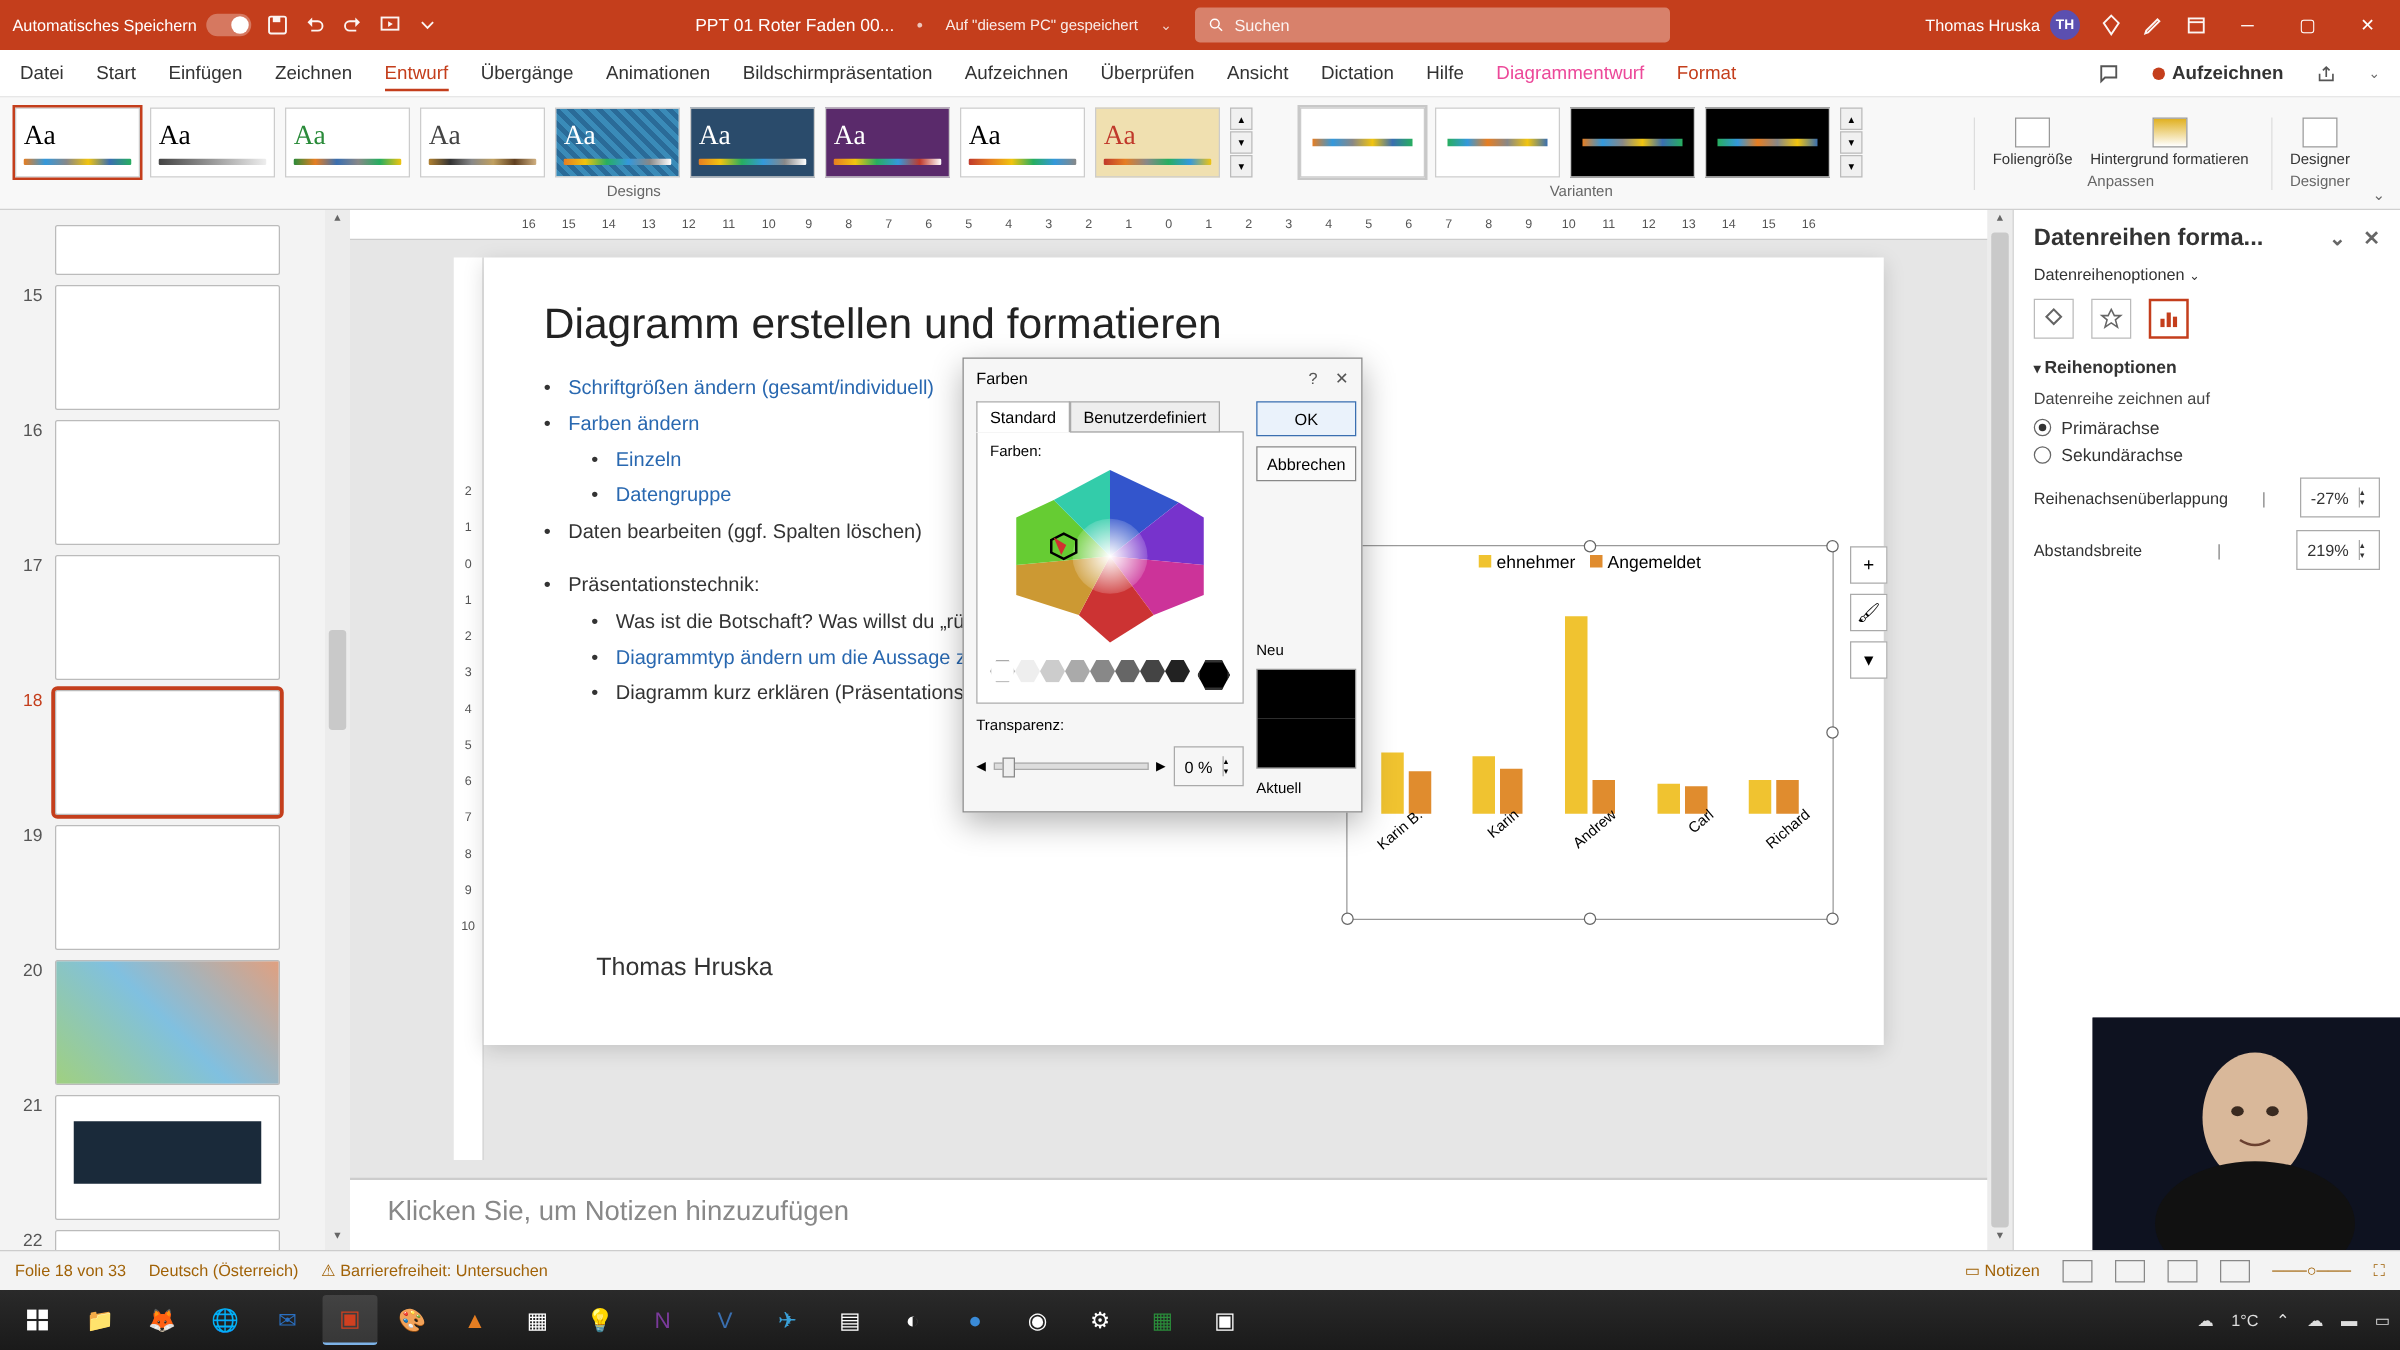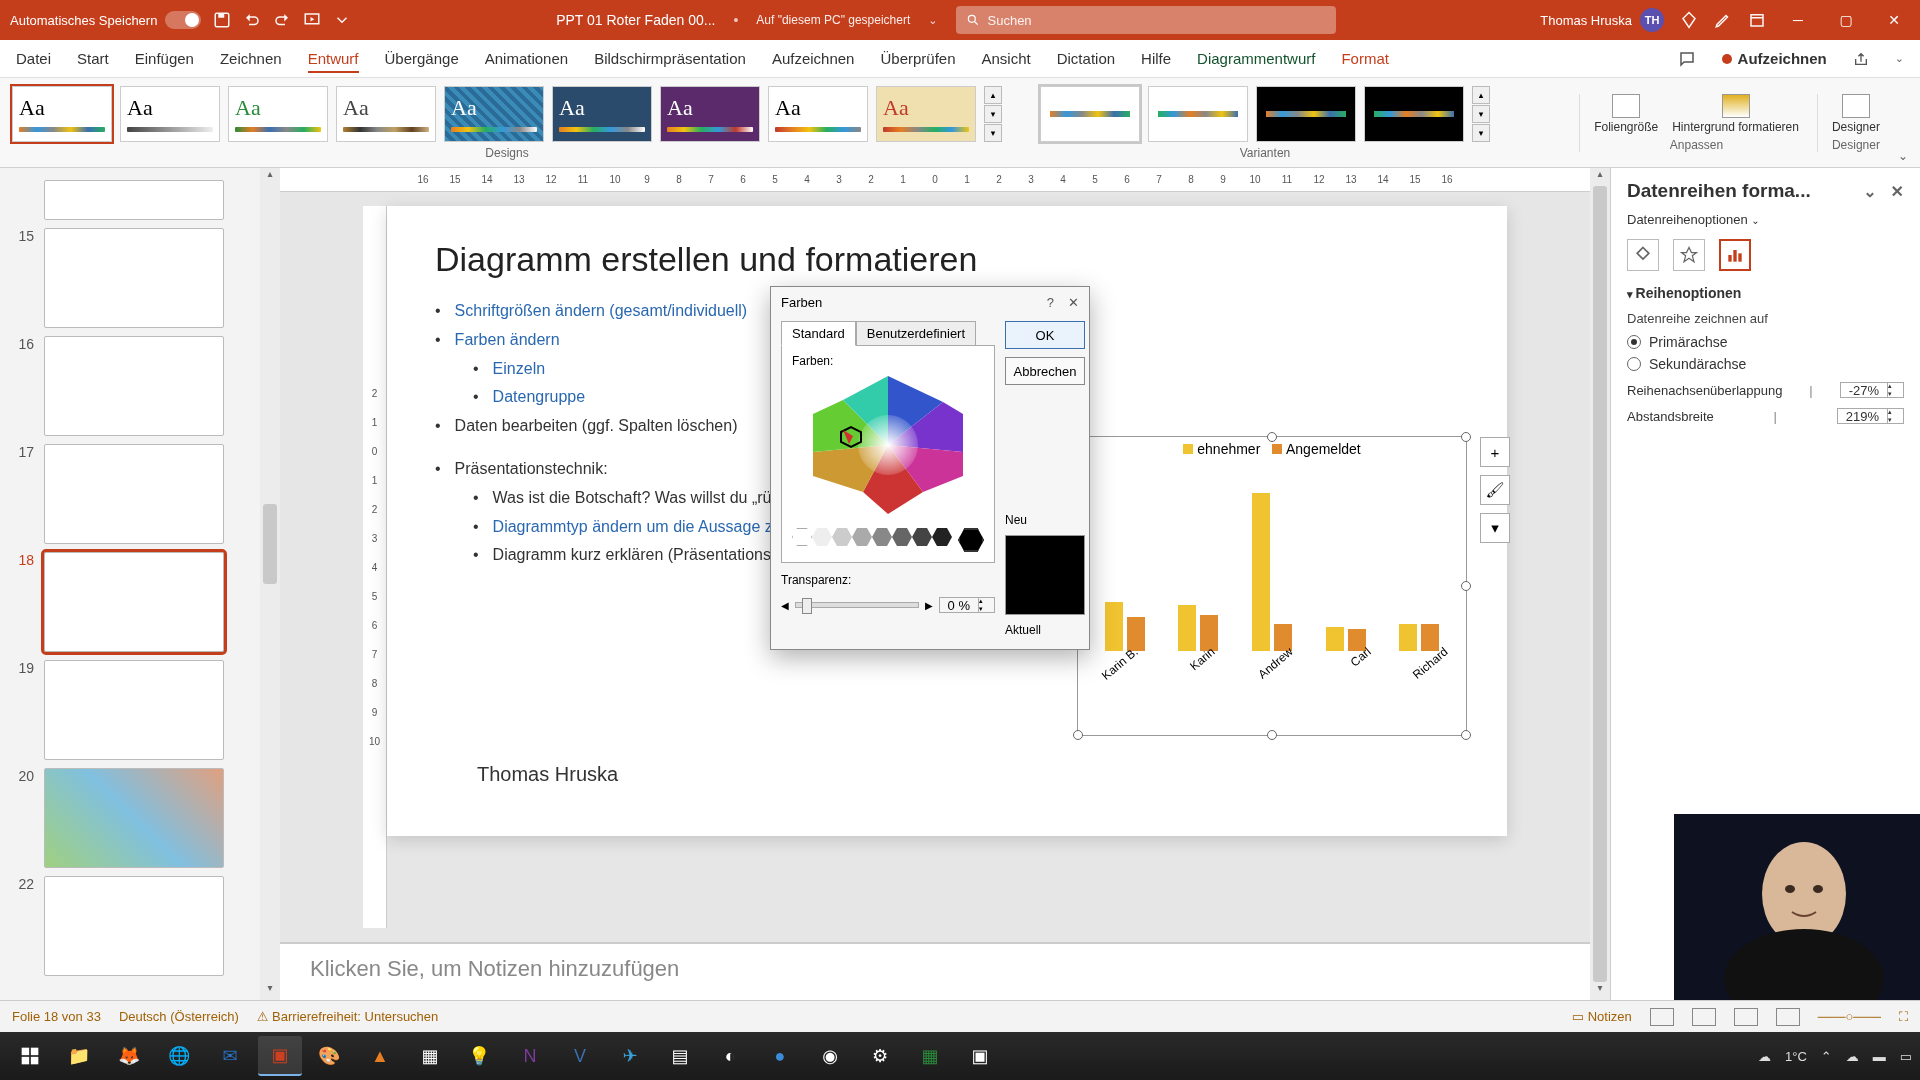--- a/index.html
+++ b/index.html
@@ -87,21 +87,21 @@
 .fp-icons{display:flex;gap:14px;margin-bottom:14px}
 .fp-ico{width:32px;height:32px;border:1px solid #bbb;display:flex;align-items:center;justify-content:center}
 .fp-ico.active{border:2px solid #c43e1c}
 .fp-sect{font-weight:600;font-size:14px;margin-bottom:10px}
 .fp-sect::before{content:"▾ ";font-size:11px}
 .fp-label{font-size:13px;color:#444;margin-bottom:8px}
 .radio-row{display:flex;align-items:center;gap:8px;margin:6px 0;font-size:14px}
 .radio{width:14px;height:14px;border:1px solid #666;border-radius:50%;display:inline-block;position:relative}
 .radio.checked::after{content:"";position:absolute;inset:3px;background:#333;border-radius:50%}
 .num-row{display:flex;align-items:center;justify-content:space-between;margin:10px 0;font-size:13px}
-.num-input{display:flex;align-items:center;border:1px solid #aaa;height:16px}
+.num-input{display:flex;align-items:center;border:1px solid #aaa;height:32px}
 .num-input span{padding:0 8px;font-size:13px}
 .num-input .spin{width:16px;display:flex;flex-direction:column;font-size:7px;border-left:1px solid #aaa}
 .video-thumb{position:absolute;bottom:0;right:0;width:246px;height:186px;background:#1a1a2a}
 
 .dlg{position:absolute;left:770px;top:286px;width:320px;background:#f6f6f6;border:1px solid #888;box-shadow:0 8px 24px rgba(0,0,0,.3);font-size:13px}
 .dlg-titlebar{height:30px;display:flex;align-items:center;justify-content:space-between;padding:0 10px;font-size:13px}
 .dlg-titlebar .btns{display:flex;gap:14px;color:#555}
 .dlg-body{display:flex;padding:4px 10px 12px 10px;gap:10px}
 .dlg-left{flex:1}
 .dlg-tabs{display:flex;font-size:13px}
@@ -204,21 +204,21 @@
   <span class="tab">Zeichnen</span>
   <span class="tab active">Entwurf</span>
   <span class="tab">Übergänge</span>
   <span class="tab">Animationen</span>
   <span class="tab">Bildschirmpräsentation</span>
   <span class="tab">Aufzeichnen</span>
   <span class="tab">Überprüfen</span>
   <span class="tab">Ansicht</span>
   <span class="tab">Dictation</span>
   <span class="tab">Hilfe</span>
-  <span class="tab" style="color:#14532d">Diagrammentwurf</span>
+  <span class="tab" style="color:#ec4899">Diagrammentwurf</span>
   <span class="tab" style="color:#c43e1c">Format</span>
   <div class="spacer"></div>
   <svg width="18" height="18" viewBox="0 0 24 24">
       <path d="M4 4h16v12H8l-4 4z" fill="none" stroke="#555" stroke-width="2"></path>
     </svg>
   <div class="record-btn">
       <div class="dot"></div>
       <span>Aufzeichnen</span>
     </div>
   <svg width="16" height="16" viewBox="0 0 24 24">
@@ -342,20 +342,26 @@
         <div class="thumb-num" style="color:#c43e1c">18</div>
         <div class="thumb sel"></div>
       </div>
     <div class="thumb-row">
         <div class="thumb-num">19</div>
         <div class="thumb"></div>
       </div>
     <div class="thumb-row">
         <div class="thumb-num">20</div>
         <div class="thumb" style="background:linear-gradient(45deg,#a0d080,#80c0e0,#e0a080)"></div>
+      </div>
+    <div class="thumb-row">
+        <div class="thumb-num">21</div>
+        <div class="thumb">
+          <div style="margin:20px 14px;height:50px;background:#1a2a3a"></div>
+        </div>
       </div>
     <div class="thumb-row">
         <div class="thumb-num">22</div>
         <div class="thumb"></div>
       </div>
 
   </div>
   <div class="scroll-v">
       <div class="btn">▴</div>
       <div class="track">

